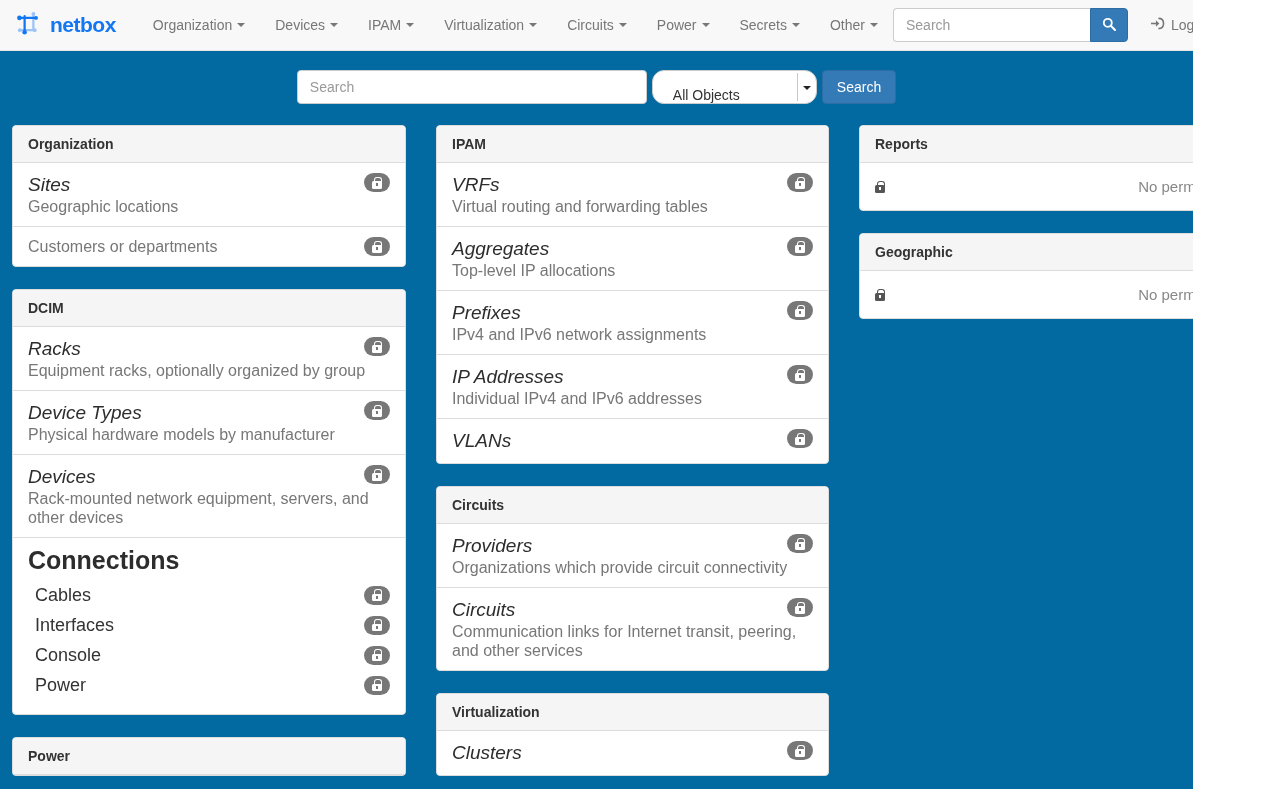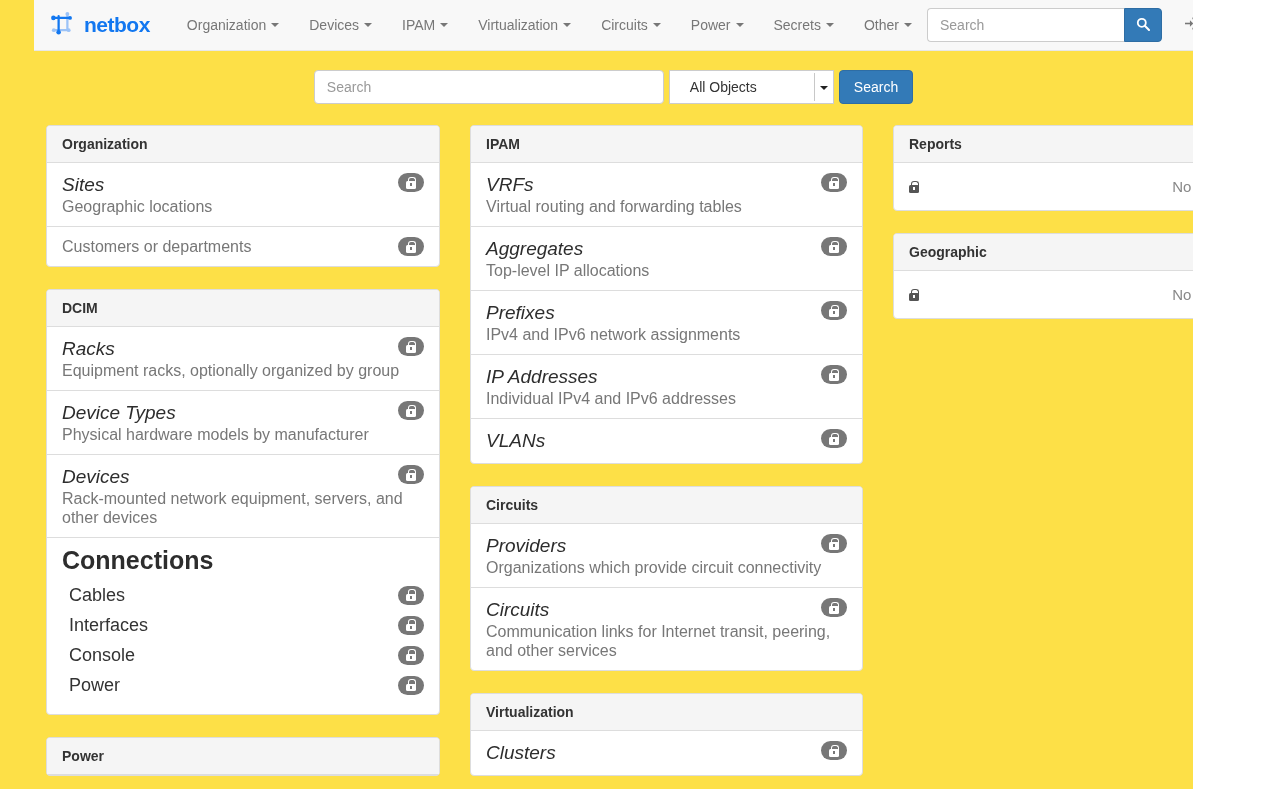--- a/index.html
+++ b/index.html
@@ -1,18 +1,18 @@
 <!DOCTYPE html>
 <html><head>
 <meta charset="utf-8">
 <style>
   * { margin:0; padding:0; box-sizing:border-box; }
   html,body { width:1267px; height:789px; overflow:hidden; background:#fff;
     font-family:"Liberation Sans","DejaVu Sans",sans-serif; font-size:14px; color:#333; }
-  .page { width:1193px; height:789px; overflow:hidden; position:relative; background:#fde047;padding-left:34px; }
+  .page { width:1193px; height:789px; overflow:hidden; position:relative; background:#0369a1; }
 
   
   .navbar { height:51px; background:#f8f8f8; border-bottom:1px solid #e7e7e7;
     display:flex; align-items:center; }
   .brand { display:flex; align-items:center; gap:7px; padding:0 10px 0 15px; cursor:pointer; text-decoration:none; }
   .brand-text { font-size:21px; font-weight:bold; color:#1277f0; letter-spacing:-0.5px; }
   .nav-menu { list-style:none; display:flex; align-items:center; margin-left:12px; height:100%; }
   .nav-item { padding:0 15px; height:100%; display:flex; align-items:center; color:#777; cursor:pointer; white-space:nowrap; }
   .caret { display:inline-block; margin-left:5px; border-left:4px solid transparent;
     border-right:4px solid transparent; border-top:4px solid #777; }
@@ -26,21 +26,21 @@
   .login { display:flex; align-items:center; gap:6px; color:#777; margin:0 15px 0 22px;
     cursor:pointer; text-decoration:none; white-space:nowrap;justify-content:flex-end; }
 
   
   .search-row { display:flex; justify-content:center; align-items:center; gap:5px;
     margin:19px 0 21px 0; }
   .big-search { width:350px; height:34px; border:1px solid #ccc; border-radius:4px;
     padding:0 12px; font-size:14px; color:#555; outline:none; font-family:inherit; }
   .big-search::placeholder { color:#999; }
   .scope-select { position:relative; width:165px; height:34px; border:1px solid #ccc;
-    border-radius:0; background:#fff; display:flex; align-items:center;
+    border-radius:12px; background:#fff; display:flex; align-items:flex-end;
     padding-left:20px; color:#333; cursor:pointer; }
   .scope-select::after { content:""; position:absolute; right:18px; top:2px; bottom:2px;
     width:1px; background:#c8c8c8; }
   .sel-caret { position:absolute; right:5px; top:15px; border-left:4px solid transparent;
     border-right:4px solid transparent; border-top:4px solid #222; }
   .btn-primary { height:34px; padding:0 14px; background:#337ab7; border:1px solid #2e6da4;
     border-radius:4px; color:#fff; font-size:14px; cursor:pointer; font-family:inherit; }
 
   
   .cols { display:flex; padding:0 16px 0 12px; gap:30px; align-items:flex-start; }

